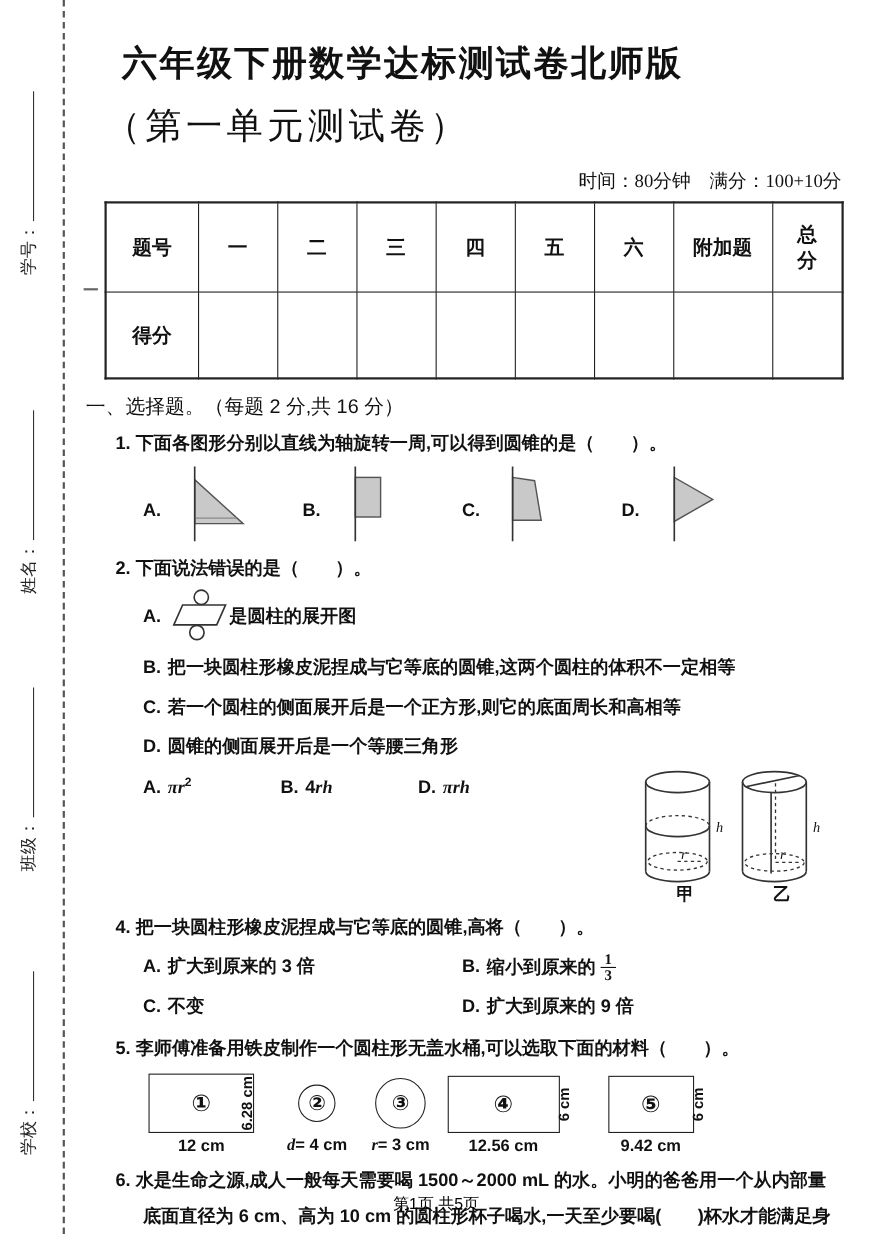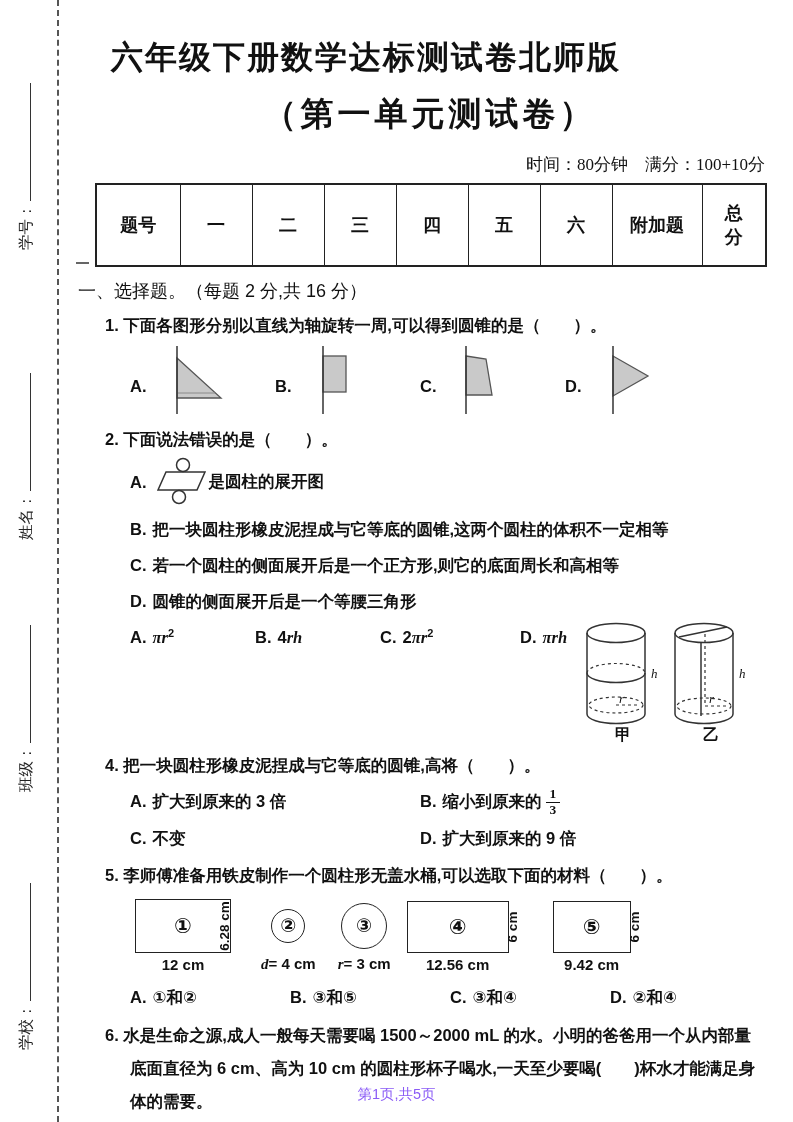--- a/index.html
+++ b/index.html
@@ -7,21 +7,21 @@
         color:#111;font-family:"Liberation Serif","DejaVu Serif",serif;}
   
   .cut-line{position:absolute;left:57px;top:0;bottom:0;width:0;border-left:2px dashed #555;}
   .side-field{position:absolute;left:16px;white-space:nowrap;font-size:15.5px;color:#222;
               transform:rotate(-90deg);transform-origin:0 0;}
   .side-line{display:inline-block;width:118px;height:4px;border-bottom:1.6px solid #333;margin-left:2px;}
   .stray-tick{position:absolute;left:76px;top:262px;width:13px;height:0;border-top:2px solid #666;}
   
   .content{padding:22px 28px 0 95px;}
   .title{font-size:32px;font-weight:900;letter-spacing:2px;line-height:1.2;margin:16px;}
-  .subtitle{text-align:center;font-size:33px;font-weight:700;letter-spacing:4px;margin:10px 0 0 0;}
+  .subtitle{font-size:33px;font-weight:400;letter-spacing:4px;margin:10px 0 0 0;}
   .meta{ text-align:right;font-size:17px;margin-top:16px;}
   table.score{border-collapse:collapse;width:100%;margin-top:7px;table-layout:fixed;}
   table.score td,table.score th{border:1.6px solid #222;text-align:center;font-size:18px;font-weight:700;
         height:40px;padding:16px;}
   table.score tr.score-row td{height:45px;}
   table.score{border:2.5px solid #222;}
   
   .section-heading{font-family:"Liberation Sans","DejaVu Sans",sans-serif;font-weight:400;
         font-size:18px;margin:12px 0 0 -17px;}
   .questions{font-family:"Liberation Sans","DejaVu Sans",sans-serif;font-weight:600;font-size:16.5px;}
@@ -58,21 +58,21 @@
   .mat-row{display:flex;align-items:flex-end;margin:8px 0 0 30px;}
   .fig{text-align:center;flex:none;}
   .shape-wrap{position:relative;display:flex;align-items:flex-end;justify-content:center;}
   .mat-rect{border:1.7px solid #222;display:flex;align-items:center;justify-content:center;font-size:21px;}
   .mat-circle{border:1.7px solid #222;border-radius:50%;display:flex;align-items:center;justify-content:center;font-size:19px;}
   .side-label{position:absolute;right:-19px;top:50%;transform:translateY(-50%) rotate(-90deg);
         font-size:13.5px;white-space:nowrap;font-weight:600;}
   .fig-cap{font-size:15px;margin-top:3px;font-weight:600;}
   .fig-cap i{font-family:"Liberation Serif",serif;}
   
-  .footer{position:absolute;left:0;right:0;bottom:18px;text-align:center;font-size:14.5px;color:#8b5cf6;
+  .footer{position:absolute;left:0;right:0;bottom:18px;text-align:center;font-size:14.5px;color:#000000;
         font-family:"Liberation Sans",sans-serif;}
   svg{display:block;}
   svg .ln{stroke:#333;stroke-width:1.5;fill:none;}
   svg .sh{stroke:#555;stroke-width:1.3;fill:#c9c9c9;}
   svg .dash{stroke:#333;stroke-width:1.2;fill:none;stroke-dasharray:3 3;}
   svg text{font-size:13px;font-style:italic;font-family:"Liberation Serif",serif;fill:#111;font-weight:400;}
 </style>
 </head>
 <body>
 
@@ -116,20 +116,31 @@
         <td>题号</td>
         <td>一</td>
         <td>二</td>
         <td>三</td>
         <td>四</td>
         <td>五</td>
         <td>六</td>
         <td>附加题</td>
         <td>总分</td>
       </tr>
+      <tr class="score-row">
+        <td>得分</td>
+        <td></td>
+        <td></td>
+        <td></td>
+        <td></td>
+        <td></td>
+        <td></td>
+        <td></td>
+        <td></td>
+      </tr>
     </tbody>
       </table>
 
     <div class="section-heading">一、选择题。（每题 2 分,共 16 分）</div>
 
     <div class="questions">
 
       <div class="question">
         <p class="q-text">1. 下面各图形分别以直线为轴旋转一周,可以得到圆锥的是（　　）。</p>
         <div class="shape-row">
@@ -217,21 +228,20 @@
               <text x="38" y="82">r</text>
               <path class="ln" d="M4,93 A29,9.5 0 0,0 62,93"></path>
               <text x="68" y="57" font-size="15">h</text>
             </svg>
             <div class="cyl-cap">乙</div>
           </div>
         </div>
         <div class="opt-row opts-q3">
           <span class="opt"><span class="opt-label">A.</span><span class="math"><span></span><i>πr</i><sup>2</sup></span></span>
           <span class="opt"><span class="opt-label">B.</span><span class="math"><span>4</span><i>rh</i><sup></sup></span></span>
-          <span class="opt"><span class="opt-label">C.</span><span class="math"><span>2</span><i>πr</i><sup>2</sup></span></span>
           <span class="opt"><span class="opt-label">D.</span><span class="math"><span></span><i>πrh</i><sup></sup></span></span>
         </div>
       </div>
 
       <div class="question" style="clear:both;">
         <p class="q-text">4. 把一块圆柱形橡皮泥捏成与它等底的圆锥,高将（　　）。</p>
         <div class="opt-row opt290">
           <span class="opt"><span class="opt-label">A.</span><span>扩大到原来的 3 倍</span></span>
           <span class="opt"><span class="opt-label">B.</span><span>缩小到原来的</span><span class="frac">
                 <span class="fnum">1</span>
@@ -284,26 +294,20 @@
           <div class="fig">
             <div class="shape-wrap">
               <div class="mat-rect" style="width:76px;height:50px">
                   <span>⑤</span>
                 </div>
               <span class="side-label">6 cm</span>
             </div>
             <div class="fig-cap"><span>9.42 cm</span></div>
           </div>
         </div>
-        <div class="opt-row opt160" style="margin-top:10px">
-          <span class="opt"><span class="opt-label">A.</span><span>①和②</span></span>
-          <span class="opt"><span class="opt-label">B.</span><span>③和⑤</span></span>
-          <span class="opt"><span class="opt-label">C.</span><span>③和④</span></span>
-          <span class="opt"><span class="opt-label">D.</span><span>②和④</span></span>
-        </div>
       </div>
 
       <div class="question">
         <p class="q-text" style="line-height:2.0">6. 水是生命之源,成人一般每天需要喝 1500～2000 mL 的水。小明的爸爸用一个从内部量底面直径为 6 cm、高为 10 cm 的圆柱形杯子喝水,一天至少要喝(　　)杯水才能满足身体的需要。</p>
 
       </div>
 
     </div>
   </div>
 

